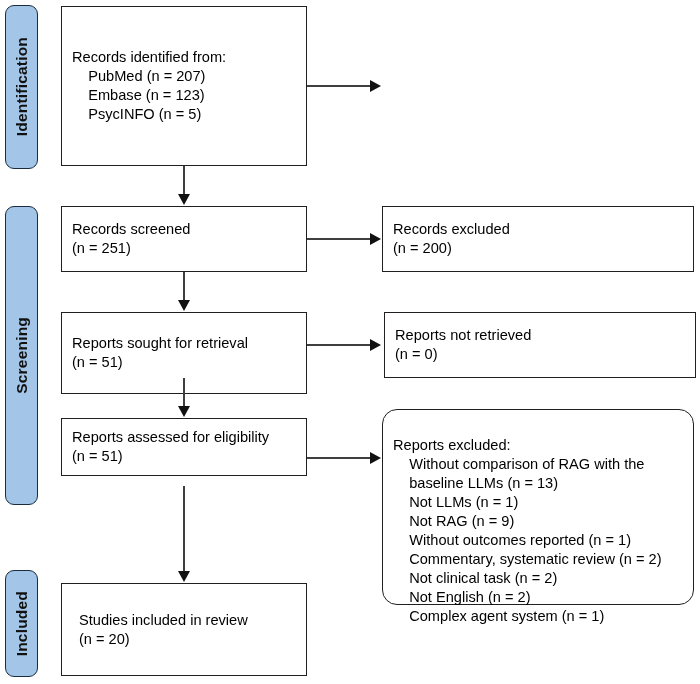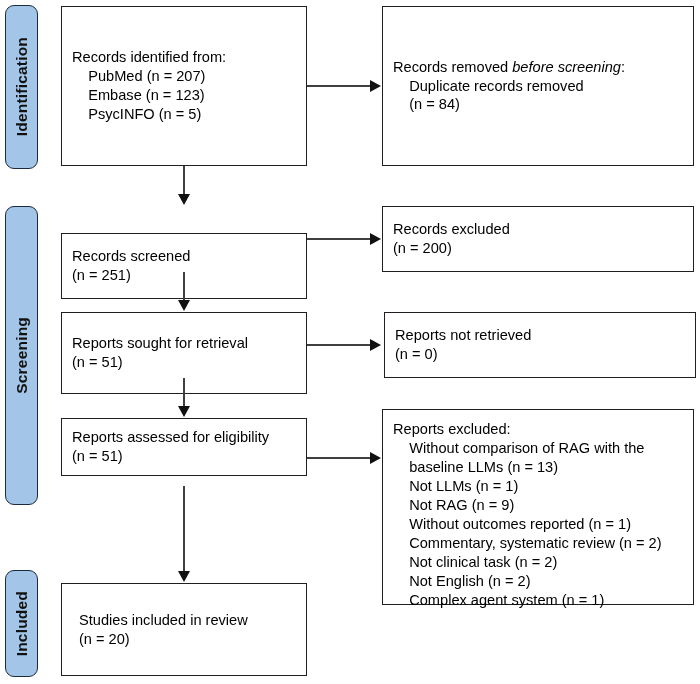--- a/index.html
+++ b/index.html
@@ -52,21 +52,22 @@
     font-size: 14.6px;
     line-height: 1.30;
     color: #000000;
     white-space: pre-wrap;
   }
   .flow-box .box-text.top-aligned {
     padding-top: 2px;
   }
   .flow-box.align-top {
     justify-content: flex-start;
-    padding-top: 8px;
+    padding-top: 24px;
+    border-radius: 15px;
   }
   .ital { font-style: italic; }
 
   
   .conn-v {
     position: absolute;
     width: 1.8px;
     background: #3f3f3f;
   }
   .conn-h {
@@ -108,27 +109,22 @@
     <span class="stage-label">Included</span>
   </div>
 
   <div class="flow-box" style="left:61px; top:6px; width:246px; height:160px;">
     <div class="box-text">Records identified from:
     PubMed (n = 207)
     Embase (n = 123)
     PsycINFO (n = 5)</div>
   </div>
 
-  <div class="flow-box" style="left:382px; top:6px; width:312px; height:160px;">
-    <div class="box-text"><span>Records removed </span><span class="ital">before screening</span><span>:</span><span>
-    Duplicate records removed
-    (n = 84)</span></div>
-  </div>
 
-  <div class="flow-box" style="left:61px; top:206px; width:246px; height:66px;margin-top:27px;">
+  <div class="flow-box" style="left:61px; top:206px; width:246px; height:66px;">
     <div class="box-text">Records screened
 (n = 251)</div>
   </div>
 
   <div class="flow-box" style="left:382px; top:206px; width:312px; height:66px;">
     <div class="box-text">Records excluded
 (n = 200)</div>
   </div>
 
   <div class="flow-box" style="left:61px; top:312px; width:246px; height:82px;">

